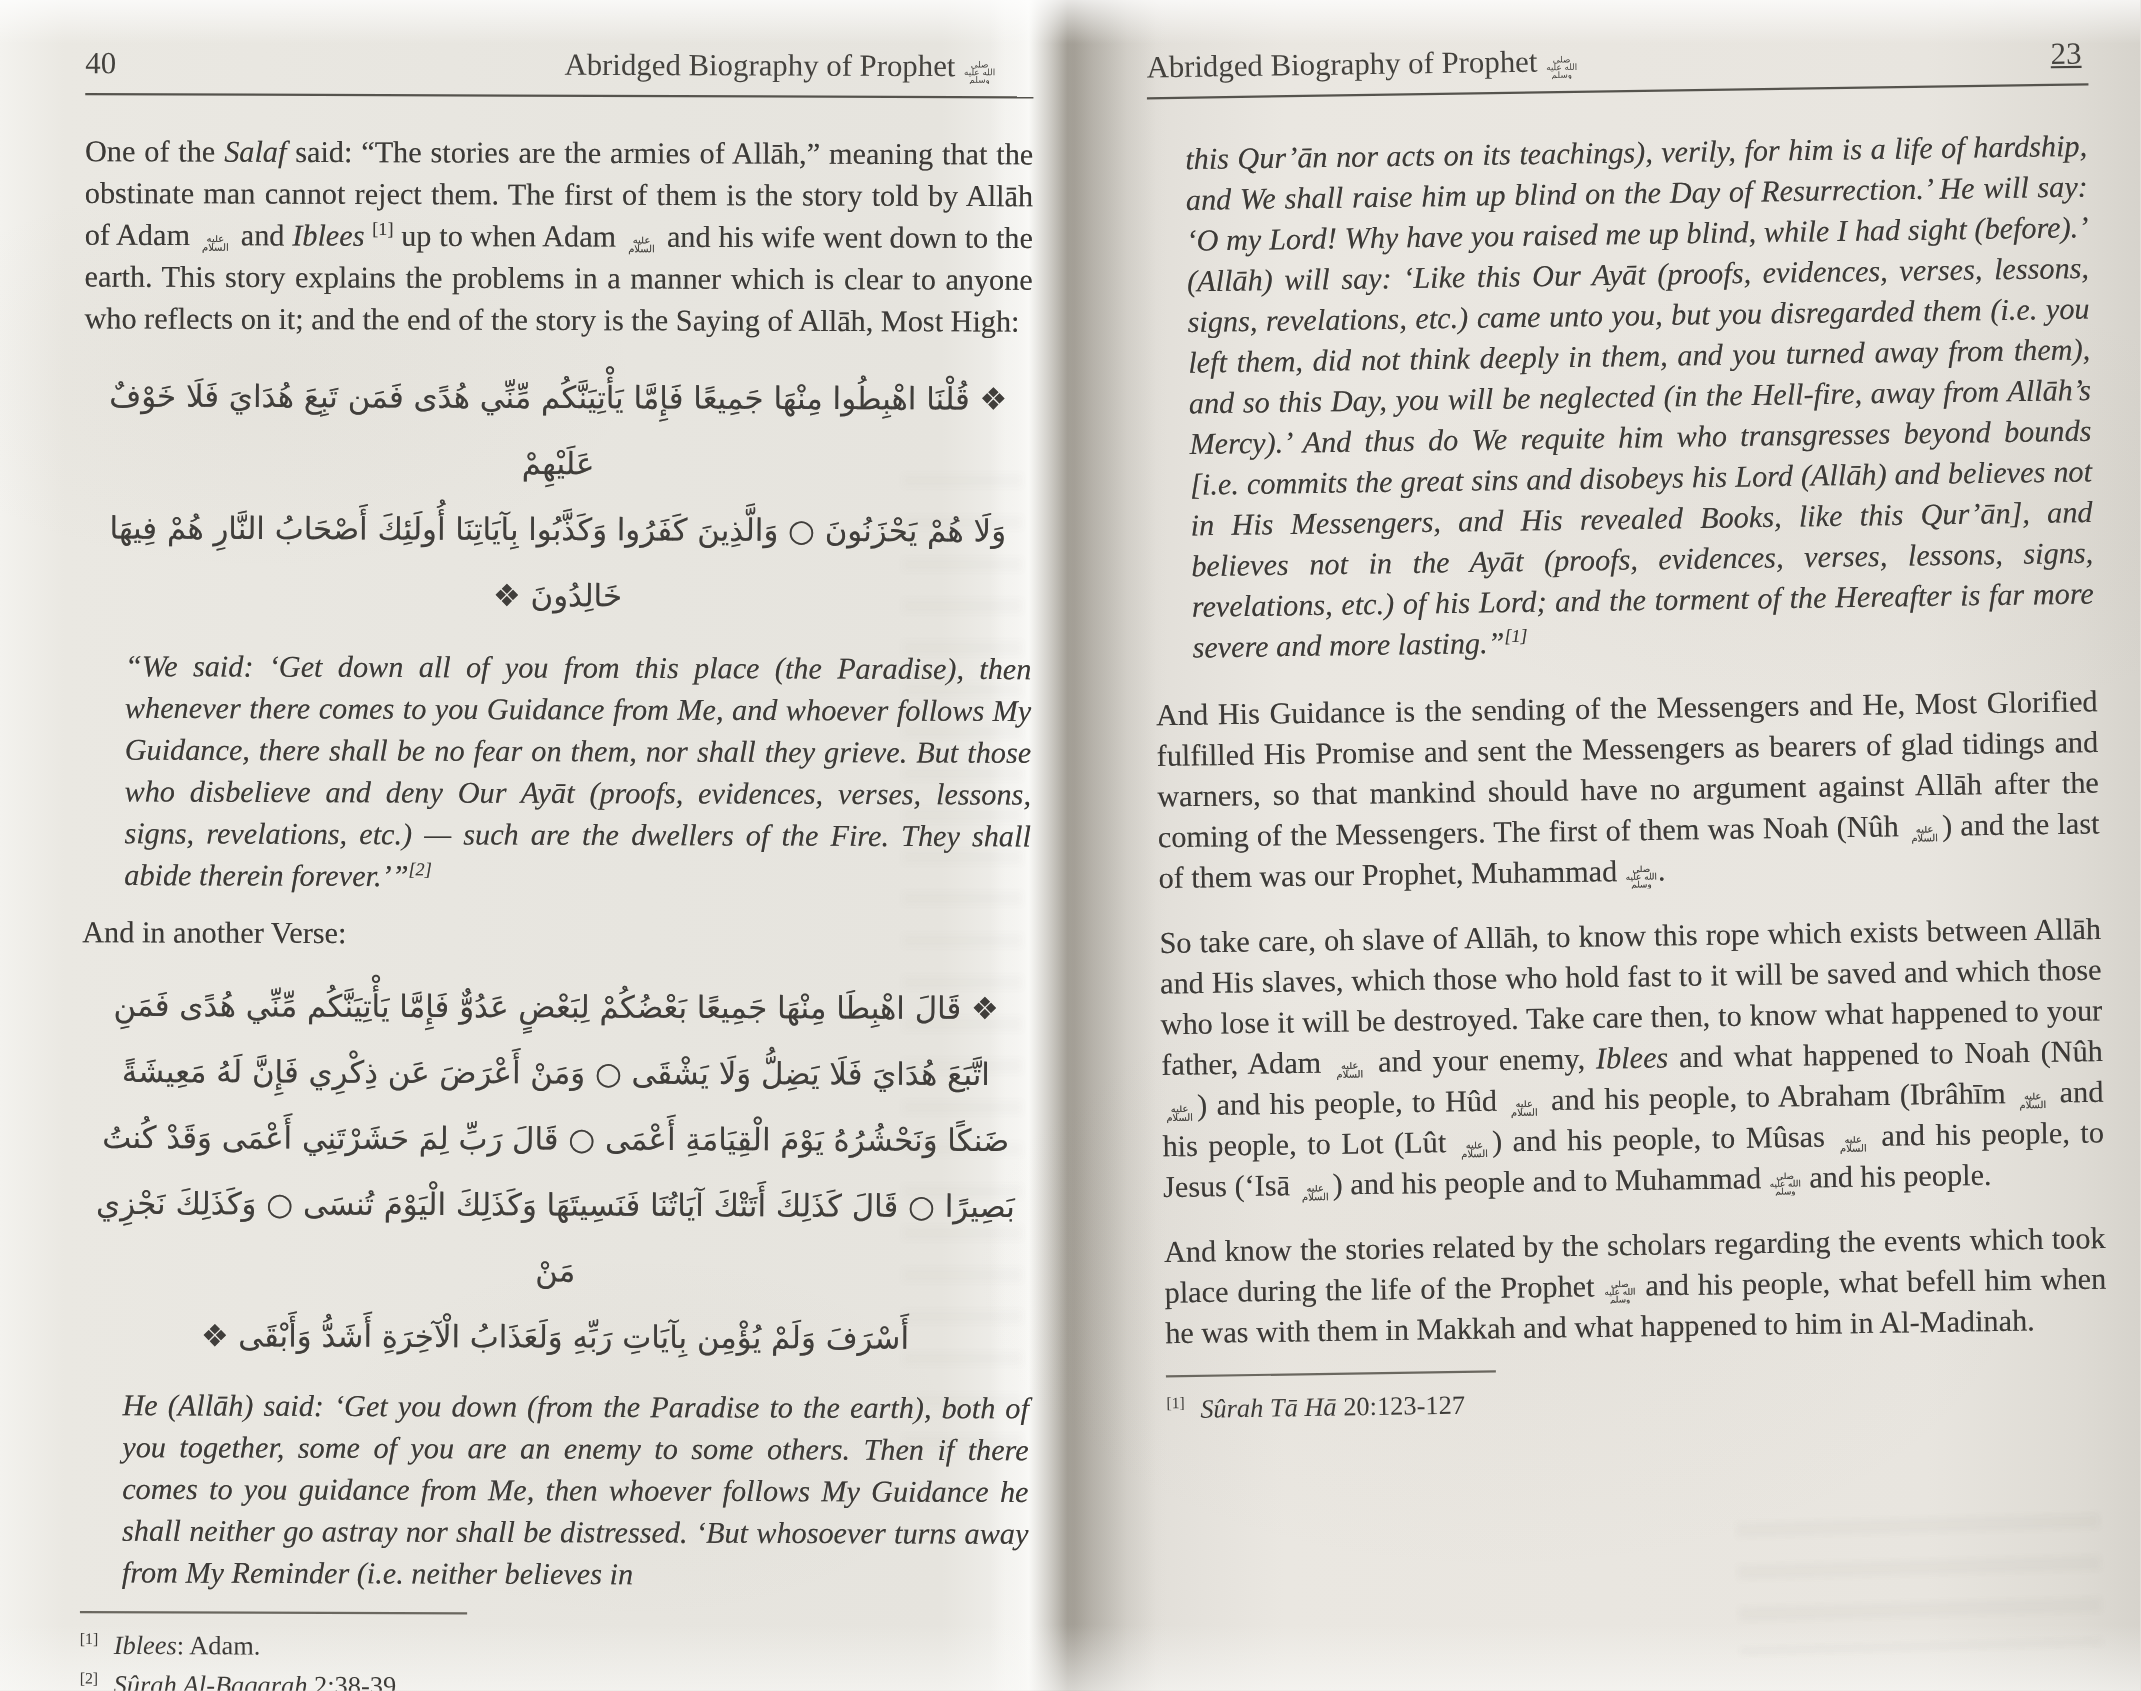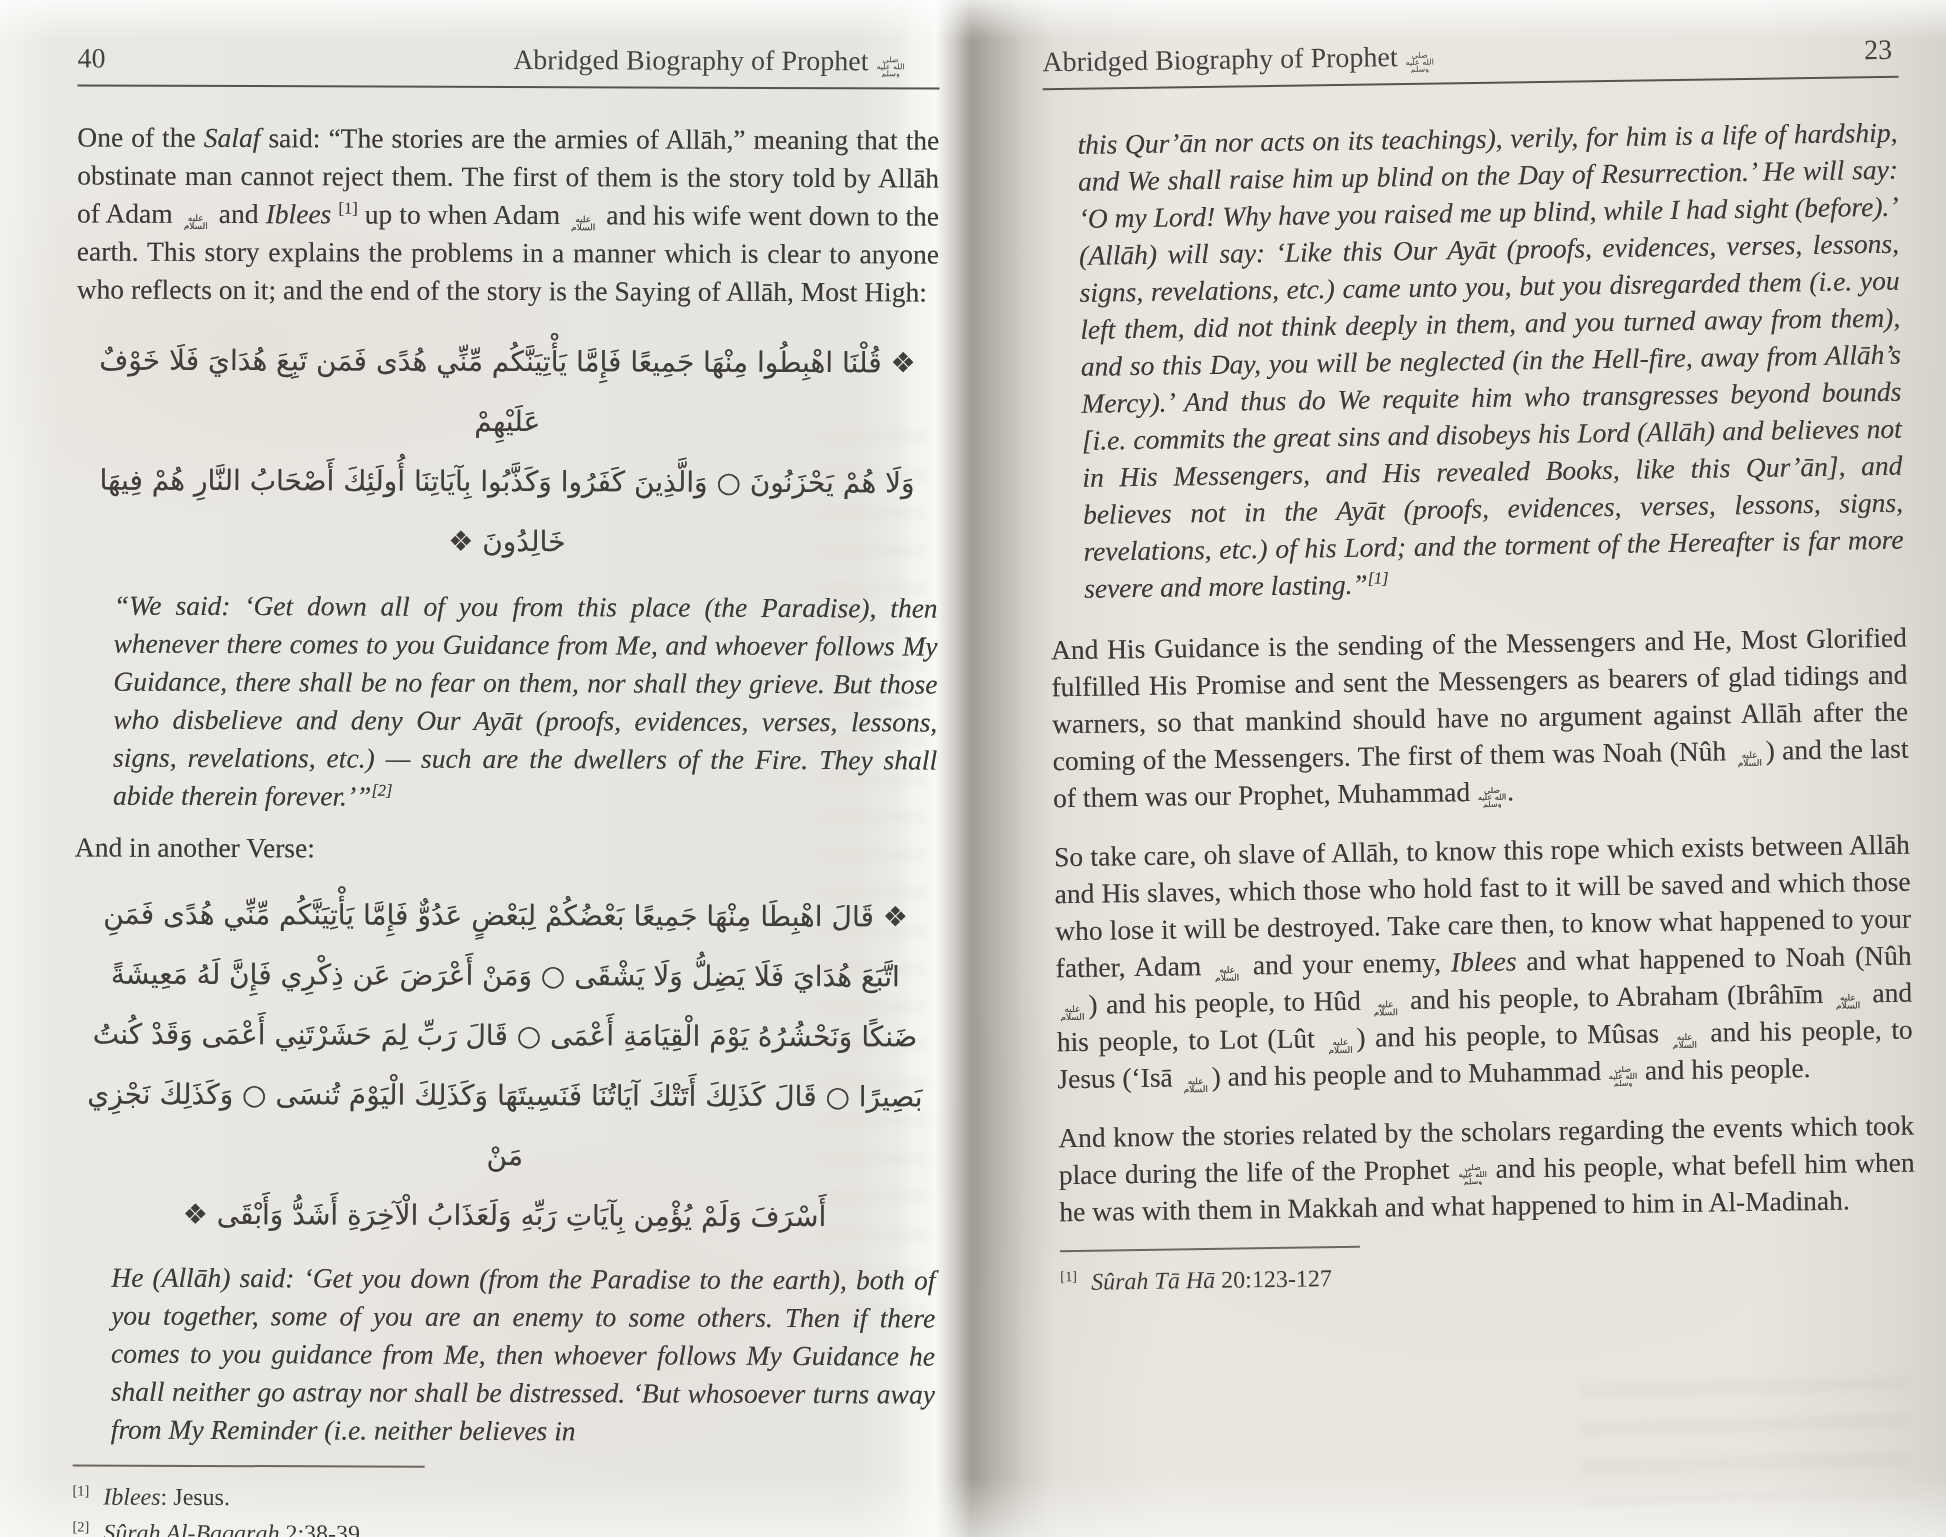--- a/index.html
+++ b/index.html
@@ -35,21 +35,21 @@
 
   
   .page{position:absolute;top:0;}
   .page-left{left:75px;top:44px;width:862px;transform:rotate(.2deg);}
   .page-right{left:1042px;top:40px;width:856px;transform:rotate(-.85deg);transform-origin:50% 0;}
 
   .page-header{display:flex;align-items:baseline;justify-content:space-between;
     font-size:28px;line-height:32px;color:#44423e;
     border-bottom:2.5px solid #55534d;padding-bottom:10px;}
   .page-left .page-header .running-title{padding-right:34px;}
-  .page-right .page-header .page-number{padding-right:6px;}
+  .page-right .page-header .page-number{padding-right:6px;text-decoration:underline;}
 
   .body-para{font-size:27.5px;line-height:38px;text-align:justify;margin:0;
     text-shadow:0 0 .6px rgba(62,60,54,.55);}
   .page-right .body-para{line-height:37px;}
   .quote{font-style:italic;margin-left:38px;}
   .page-right .quote{margin-left:34px;margin-right:2px;}
 
   .arabic{direction:rtl;font-family:"DejaVu Sans",sans-serif;
     font-size:28px;line-height:60px;text-align:center;color:#403e3b;margin:0 10px;
     text-shadow:0 0 .6px rgba(62,60,54,.5);}
@@ -116,21 +116,21 @@
     <div>اتَّبَعَ هُدَايَ فَلَا يَضِلُّ وَلَا يَشْقَى ○ وَمَنْ أَعْرَضَ عَن ذِكْرِي فَإِنَّ لَهُ مَعِيشَةً</div>
     <div>ضَنكًا وَنَحْشُرُهُ يَوْمَ الْقِيَامَةِ أَعْمَى ○ قَالَ رَبِّ لِمَ حَشَرْتَنِي أَعْمَى وَقَدْ كُنتُ</div>
     <div>بَصِيرًا ○ قَالَ كَذَلِكَ أَتَتْكَ آيَاتُنَا فَنَسِيتَهَا وَكَذَلِكَ الْيَوْمَ تُنسَى ○ وَكَذَلِكَ نَجْزِي مَنْ</div>
     <div>أَسْرَفَ وَلَمْ يُؤْمِن بِآيَاتِ رَبِّهِ وَلَعَذَابُ الْآخِرَةِ أَشَدُّ وَأَبْقَى ❖</div>
   </div>
 
   <p class="body-para quote m-tr2"><span>He (Allāh) said: ‘Get you down (from the Paradise to the earth), both of you together, some of you are an enemy to some others. Then if there comes to you guidance from Me, then whoever follows My Guidance he shall neither go astray nor shall be distressed. ‘But whosoever turns away from My Reminder (i.e. neither believes in</span></p>
 
   <div class="footnotes m-fn-left">
     <hr class="fn-rule">
-    <p class="fn-line"><span class="sup">[1]</span><span class="i">Iblees</span><span>: Jesus.</span></p>
+    <p class="fn-line"><span class="sup">[1]</span><span class="i">Iblees</span><span>: Adam.</span></p>
     <p class="fn-line"><span class="sup">[2]</span><span class="i">Sûrah Al-Baqarah</span><span> 2:38-39</span></p>
   </div>
 </div>
 
 <div class="page page-right">
   <div class="page-header">
     <span class="running-title"><span>Abridged Biography of Prophet </span><span class="saw">صلى الله عليه وسلم</span></span>
     <span class="page-number">23</span>
   </div>
 

